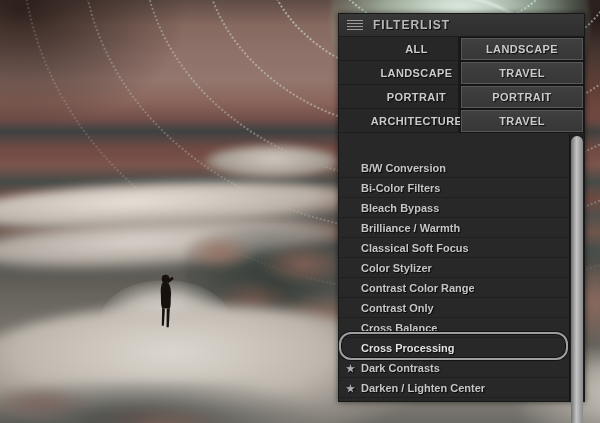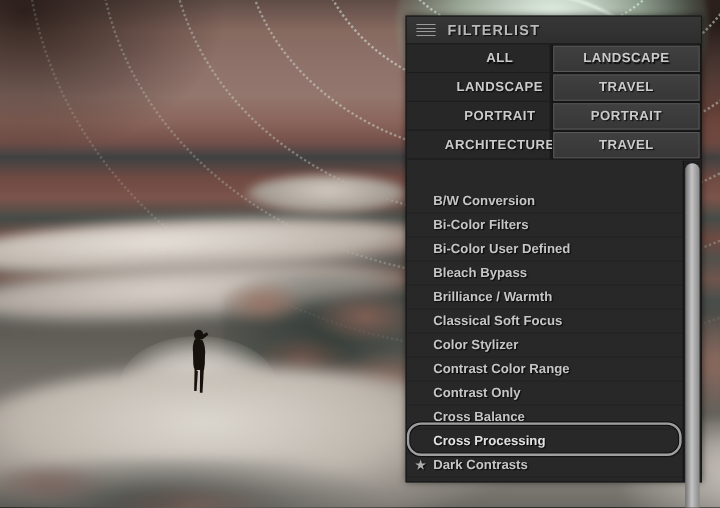--- a/index.html
+++ b/index.html
@@ -148,23 +148,20 @@
     </div>
 
     <div class="filter-list">
       <div class="frow">
           <span class="lbl">B/W Conversion</span>
         </div>
       <div class="frow">
           <span class="lbl">Bi-Color Filters</span>
         </div>
       <div class="frow">
-          <span class="lbl">Bi-Color User Defined</span>
-        </div>
-      <div class="frow">
           <span class="lbl">Bleach Bypass</span>
         </div>
       <div class="frow">
           <span class="lbl">Brilliance / Warmth</span>
         </div>
       <div class="frow">
           <span class="lbl">Classical Soft Focus</span>
         </div>
       <div class="frow">
           <span class="lbl">Color Stylizer</span>

